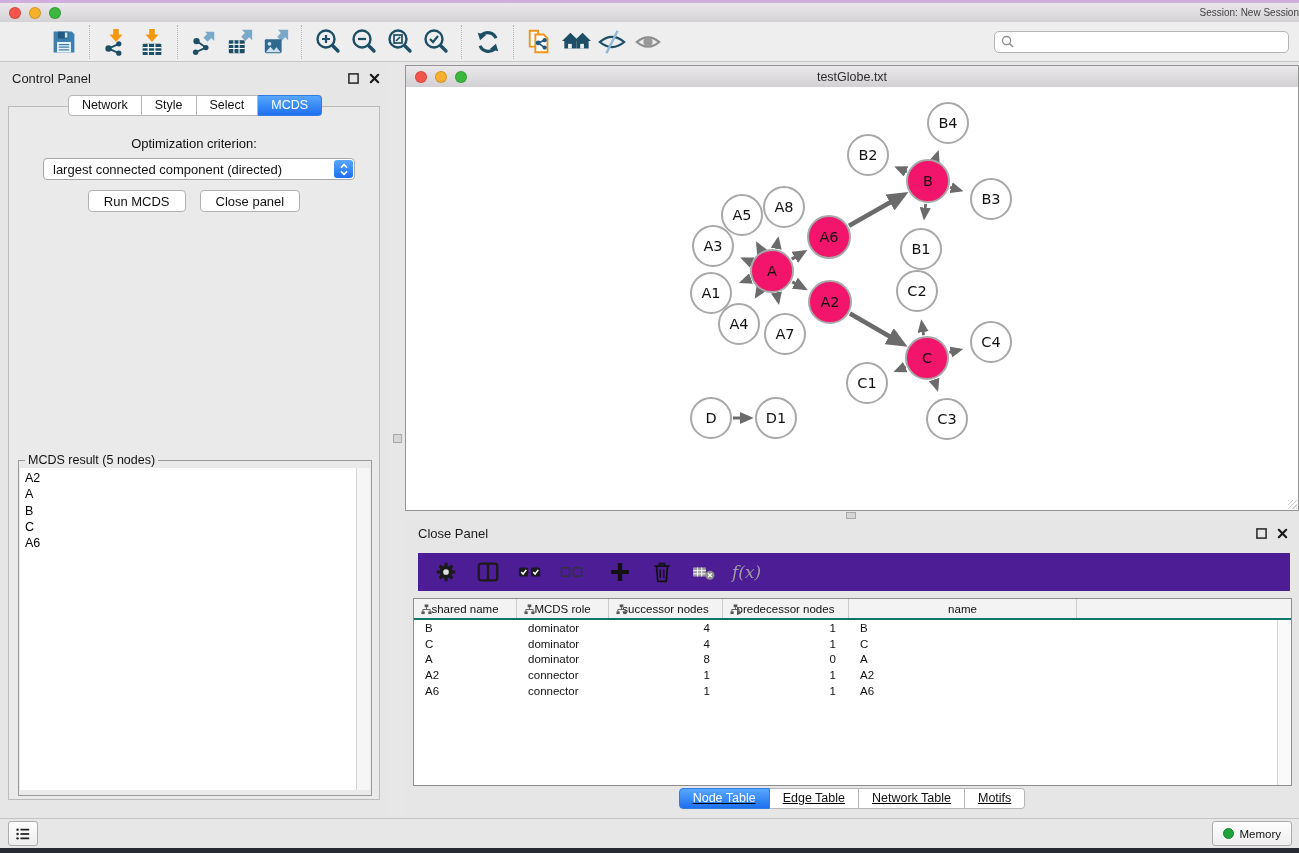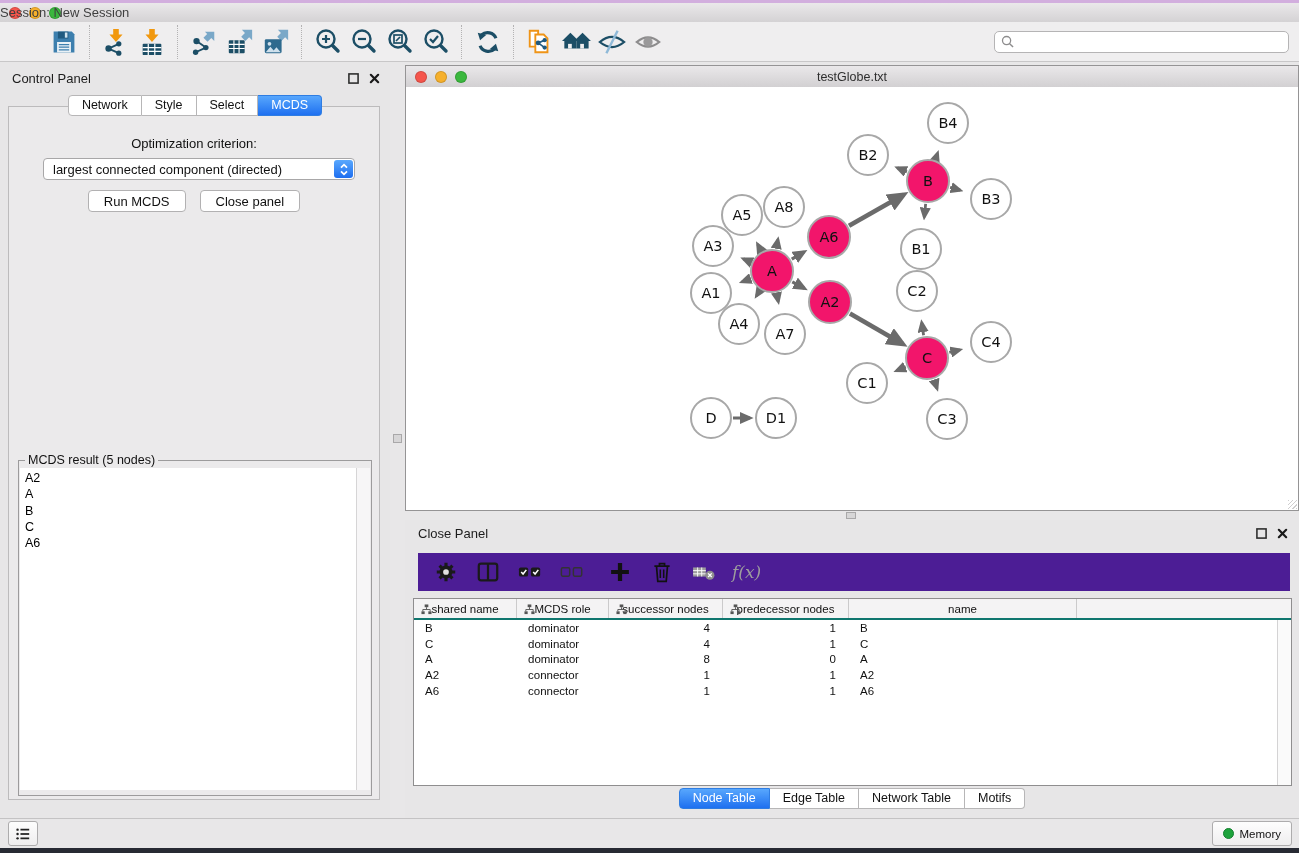--- a/index.html
+++ b/index.html
@@ -8,21 +8,21 @@
        -webkit-font-smoothing:antialiased;}
   .abs{position:absolute;}
   
   .top-strip{left:0;top:0;width:1299px;height:3px;background:#d2aede;}
   .titlebar{left:0;top:3px;width:1299px;height:19px;
             background:linear-gradient(#eae8ea,#d4d2d4);border-bottom:1px solid #aeadae;
             display:flex;align-items:center;}
   .lights{display:flex;gap:8px;margin-left:9px;}
   .light{width:12px;height:12px;border-radius:50%;box-shadow:inset 0 0 0 1px rgba(0,0,0,.15);}
   .l-red{background:#f5554c;} .l-yellow{background:#f6b02c;} .l-green{background:#3bb83e;}
-  .tb-title{position:absolute;left:0;right:0;text-align:left;font-size:13px;color:#3f3f3f;}
+  .tb-title{position:absolute;left:16px;right:0;text-align:right;font-size:10px;color:#3f3f3f;}
   .toolbar{left:0;top:22px;width:1299px;height:40px;background:#efeeef;
            border-bottom:1px solid #c8c7c8;display:flex;align-items:center;padding-left:10px;box-sizing:border-box;}
   .tbtn{width:36px;height:36px;display:flex;align-items:center;justify-content:center;background:none;border:none;padding:0;}
   .tbtn svg{display:block;}
   .sep{width:1px;height:34px;border-left:1px dotted #b3b2b3;margin:0 7px;}
   .searchbox{margin-left:auto;margin-right:10px;width:295px;height:22px;background:#fff;
              border:1px solid #b5b4b5;border-radius:5px;display:flex;align-items:center;padding-left:6px;box-sizing:border-box;}
   .searchbox input{border:none;outline:none;flex:1;font-size:12px;background:transparent;margin-left:4px;}
   
   .panel-title{font-size:13px;color:#1d1d1d;}
@@ -75,21 +75,21 @@
   .tbl{position:absolute;left:8px;top:78px;width:879px;height:188px;background:#fff;
        border:1px solid #8f8e8f;box-sizing:border-box;overflow:hidden;}
   .thead{display:flex;height:21px;background:#f4f3f4;border-bottom:2px solid #0f766e;box-sizing:border-box;}
   .th{position:relative;display:flex;align-items:center;justify-content:center;
       border-right:1px solid #cbcacb;font-size:11.5px;color:#111;box-sizing:border-box;}
   .th .h-ic{position:absolute;left:7px;top:5px;}
   .tr{display:flex;height:15.8px;align-items:center;font-size:11.5px;color:#111;}
   .td{box-sizing:border-box;padding:0 11px;white-space:nowrap;overflow:hidden;}
   .td.num{text-align:right;padding-right:13px;}
   .tbl-track{position:absolute;right:0;top:21px;bottom:0;width:13px;background:#fafafa;border-left:1px solid #d4d3d4;}
-  .tp-tabs{position:absolute;left:0;top:268px;width:100%;display:flex;justify-content:center;}
+  .tp-tabs{position:absolute;left:0;top:268px;width:100%;display:flex;justify-content:center;text-decoration:underline;}
   
   .statusbar{left:0;top:818px;width:1299px;height:30px;background:#e8e7e8;border-top:1px solid #c4c3c4;
              box-sizing:border-box;display:flex;align-items:center;}
   .sb-btn{height:25px;border:1px solid #adacad;border-radius:3px;background:linear-gradient(#fdfdfd,#efeeef);
           display:flex;align-items:center;justify-content:center;gap:5px;font-size:11.5px;color:#111;}
   .sb-left{width:30px;margin-left:8px;}
   .sb-right{margin-left:auto;margin-right:7px;padding:9px 10px;}
   .mem-dot{width:11px;height:11px;border-radius:50%;background:#1da33c;border:1px solid #148030;box-sizing:border-box;}
   .bottom-strip{left:0;top:848px;width:1299px;height:5px;background:#272a33;}
 </style>

